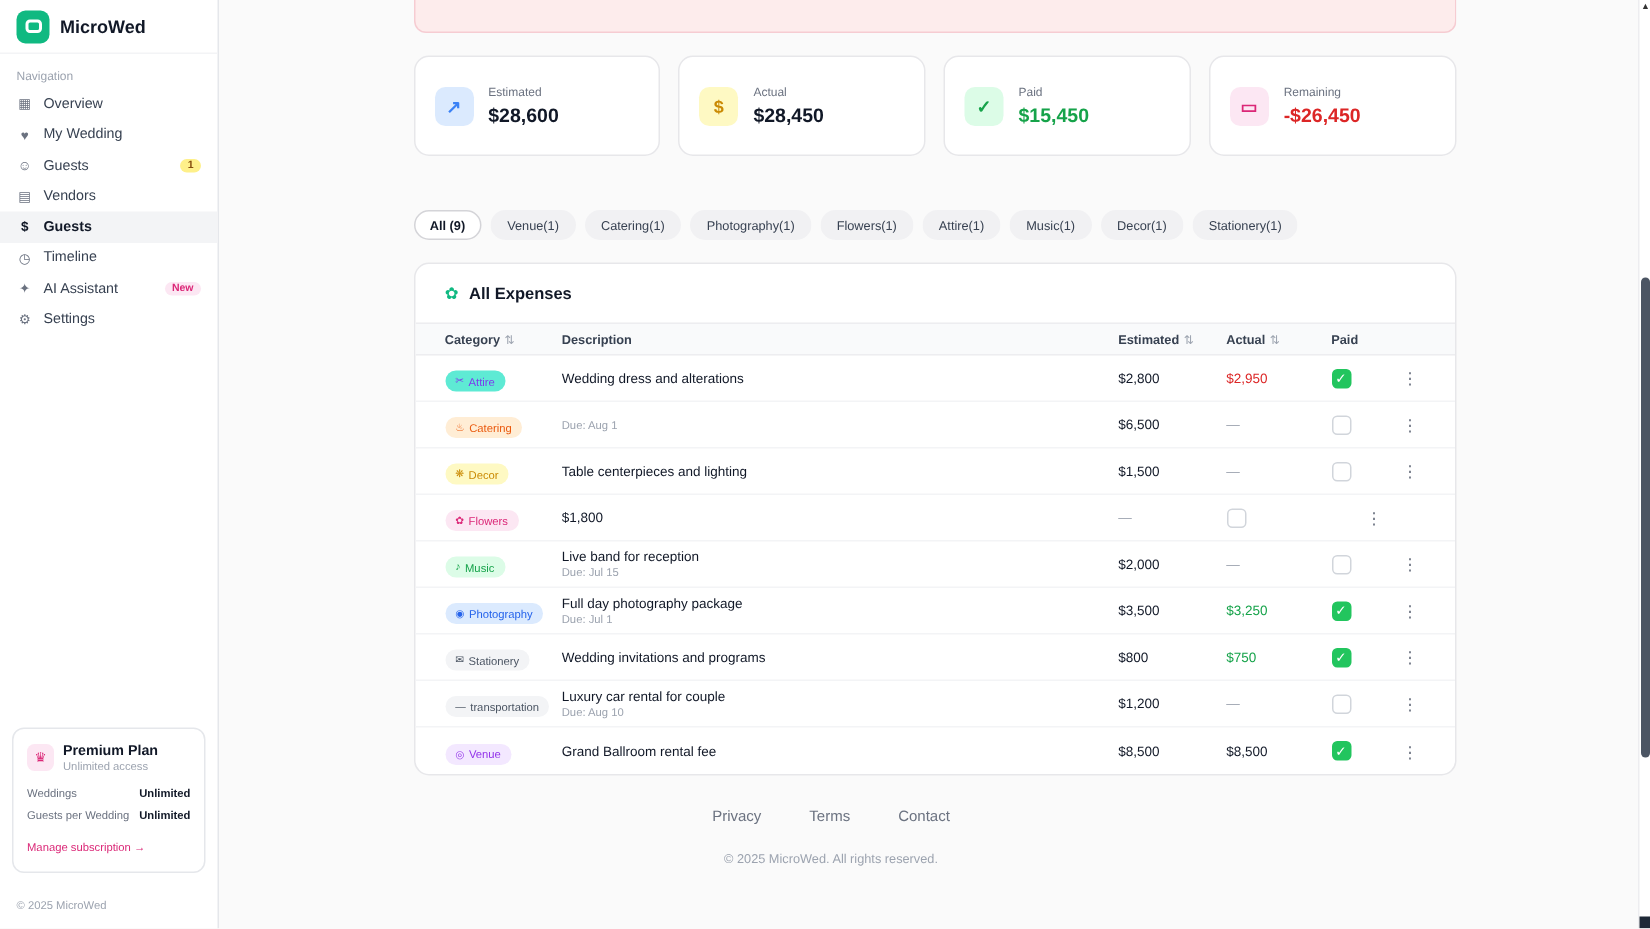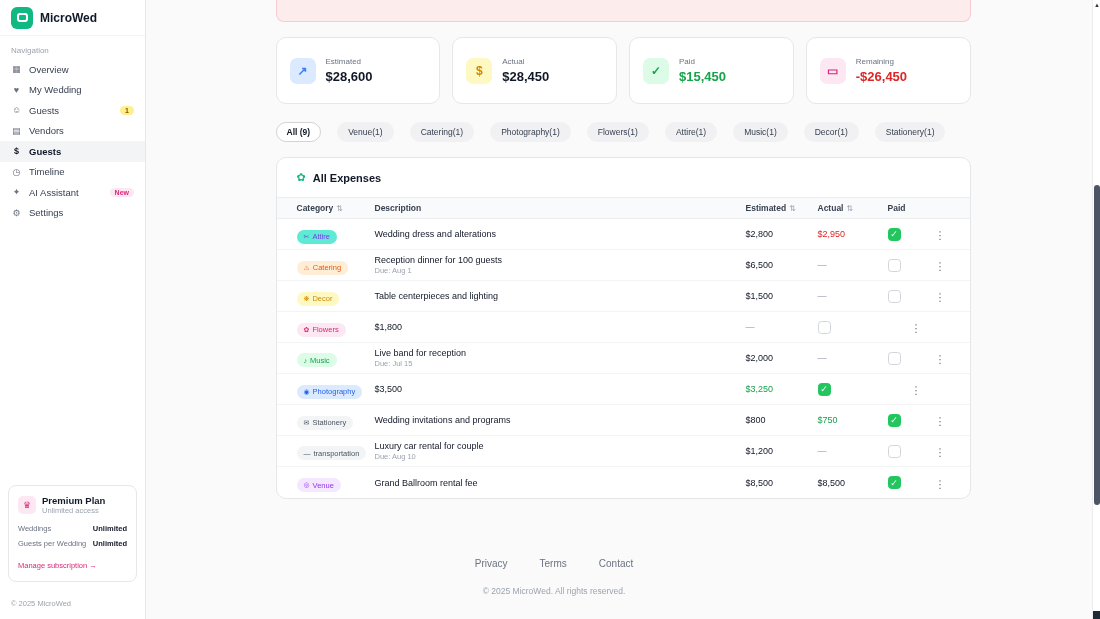--- a/index.html
+++ b/index.html
@@ -36,21 +36,21 @@
   .main { flex:1; position:relative; overflow:hidden; }
   .content { width:695px; margin:0 auto; }
   .alert-banner { height:22px; background:#fdecec; border:1px solid #f6ccd2; border-top:none; border-radius:0 0 8px 8px; }
   .stats-row { display:flex; gap:12px; margin-top:15px; }
   .stat-card { flex:1; background:#fff; border:1px solid #e7e7ea; border-radius:10px; padding:12px 13px; display:flex; align-items:center; gap:10px; height:67px; }
   .stat-icon { width:26px; height:26px; min-width:26px; border-radius:7px; display:flex; align-items:center; justify-content:center; font-size:12px; font-weight:bold; }
   .stat-text { display:flex; flex-direction:column; }
   .stat-label { font-size:8px; color:#6b7280; margin-bottom:3px; }
   .stat-value { font-size:13px; font-weight:bold; }
 
-  .filter-tabs { display:flex; gap:16px; margin-top:18px; }
+  .filter-tabs { display:flex; gap:6px; margin-top:36px; }
   .filter-pill { font-family:inherit; font-size:8.5px; color:#374151; background:#f1f1f3; border:1px solid transparent; border-radius:999px; padding:4px 10px; cursor:pointer; white-space:nowrap; }
   .filter-pill.active { background:#fff; border-color:#d4d4d8; font-weight:bold; color:#111827; }
 
   .expenses-card { background:#fff; border:1px solid #e7e7ea; border-radius:10px; margin-top:15px; overflow:hidden; }
   .card-head { display:flex; align-items:center; gap:7px; padding:13px 20px; }
   .expenses-icon { color:#10b981; font-size:11px; }
   .card-title { font-size:11px; font-weight:bold; color:#111827; }
   .tgrid { display:grid; grid-template-columns:78px 1fr 72px 70px 38px 24px; align-items:center; padding:0 20px; }
   .thead { background:#f9fafb; border-top:1px solid #ededf0; border-bottom:1px solid #ededf0; height:22px; }
   .hcell { font-size:8.5px; color:#374151; font-weight:bold; display:flex; align-items:center; gap:3px; }
@@ -63,21 +63,21 @@
   .desc-main { font-size:9px; color:#111827; }
   .desc-due { font-size:7.5px; color:#9ca3af; margin-top:1px; }
   .cell.est { font-size:9px; color:#111827; }
   .cell.act { font-size:9px; }
   .act.over { color:#dc2626; } .act.under { color:#16a34a; } .act.exact { color:#111827; } .act.none { color:#9ca3af; }
   .checkbox { width:13px; height:13px; border-radius:3.5px; border:1px solid #d1d5db; background:#fff; display:flex; align-items:center; justify-content:center; font-size:9px; color:#fff; cursor:pointer; }
   .checkbox.checked { background:#22c55e; border-color:#22c55e; }
   .kebab { font-size:11px; color:#6b7280; cursor:pointer; padding:0 4px; }
   .cell.menu { text-align:right; }
 
-  .main-footer { margin-top:59px; text-align:center; margin-left:-138px; }
+  .main-footer { margin-top:22px; text-align:center; margin-left:-138px; }
   .footer-links { display:flex; justify-content:center; gap:32px; }
   .footer-link { font-size:10px; color:#6b7280; cursor:pointer; text-decoration:none; }
   .footer-copy { font-size:8.5px; color:#9ca3af; margin-top:17px; }
 
   
   .scrollbar { position:absolute; right:0; top:0; width:8px; height:619px; background:#fff; border-left:1px solid #ededf0; }
   .scroll-up-icon { position:absolute; top:2px; left:1px; font-size:6px; color:#333; }
   .scroll-thumb { position:absolute; top:185px; left:1px; width:6px; height:320px; background:#4b5563; border-radius:3px; cursor:grab; }
   .scroll-corner { position:absolute; bottom:0; left:0; width:8px; height:8px; background:#1f2937; }
 </style>
@@ -220,21 +220,20 @@
             <span class="cell est">$2,800</span>
             <span class="cell act over">$2,950</span>
             <span class="cell paid">
               <span class="checkbox checked">✓</span>
             </span>
             <span class="cell menu"><span class="kebab">⋮</span></span>
           </div>
           <div class="tgrid trow">
             <span class="cell cat"><span class="cat-badge" style="background:#ffedd5;color:#ea580c"><span class="cat-glyph">♨</span>Catering</span></span>
             <span class="cell desc">
-              <span class="desc-main">Reception dinner for 100 guests</span>
               <span class="desc-due">Due: Aug 1</span>
             </span>
             <span class="cell est">$6,500</span>
             <span class="cell act none">—</span>
             <span class="cell paid">
               <span class="checkbox "></span>
             </span>
             <span class="cell menu"><span class="kebab">⋮</span></span>
           </div>
           <div class="tgrid trow">
@@ -266,20 +265,24 @@
             </span>
             <span class="cell est">$2,000</span>
             <span class="cell act none">—</span>
             <span class="cell paid">
               <span class="checkbox "></span>
             </span>
             <span class="cell menu"><span class="kebab">⋮</span></span>
           </div>
           <div class="tgrid trow">
             <span class="cell cat"><span class="cat-badge" style="background:#dbeafe;color:#2563eb"><span class="cat-glyph">◉</span>Photography</span></span>
+            <span class="cell desc">
+              <span class="desc-main">Full day photography package</span>
+              <span class="desc-due">Due: Jul 1</span>
+            </span>
             <span class="cell est">$3,500</span>
             <span class="cell act under">$3,250</span>
             <span class="cell paid">
               <span class="checkbox checked">✓</span>
             </span>
             <span class="cell menu"><span class="kebab">⋮</span></span>
           </div>
           <div class="tgrid trow">
             <span class="cell cat"><span class="cat-badge" style="background:#f3f4f6;color:#4b5563"><span class="cat-glyph">✉</span>Stationery</span></span>
             <span class="cell desc">

